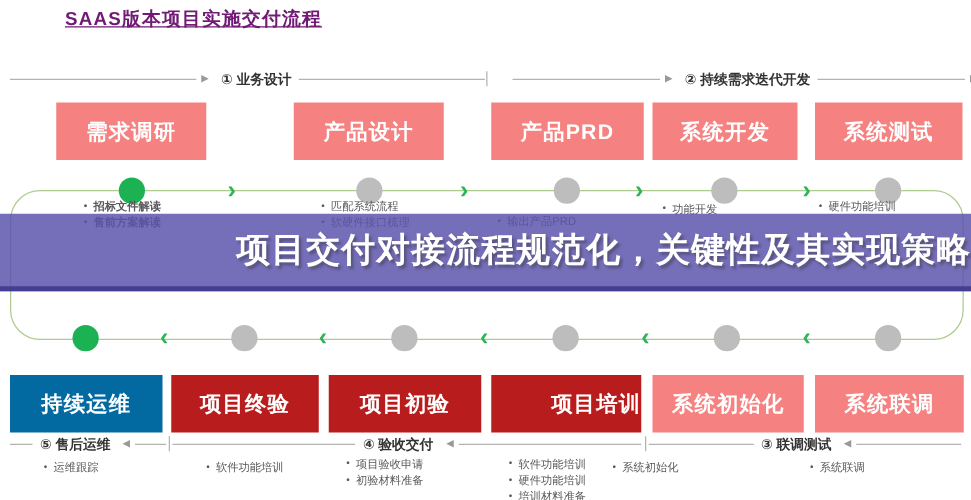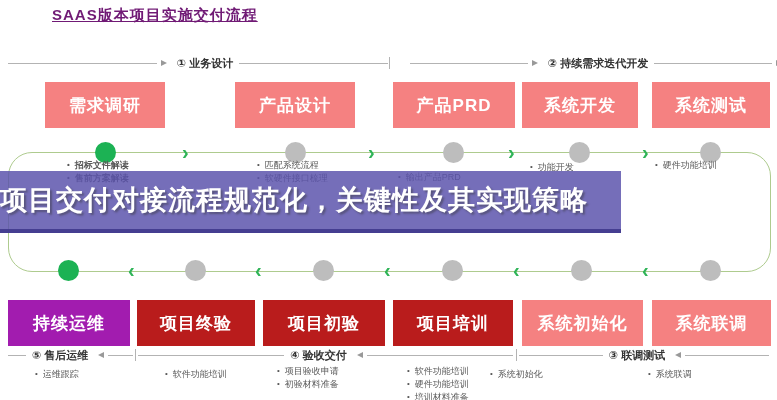--- a/index.html
+++ b/index.html
@@ -21,42 +21,42 @@
   .sec-label{margin:0 6px;white-space:nowrap;}
   .arr-r{width:0;height:0;border-left:6px solid #999;border-top:3px solid transparent;border-bottom:3px solid transparent;margin:0 4px;}
   .arr-l{width:0;height:0;border-right:6px solid #999;border-top:3px solid transparent;border-bottom:3px solid transparent;margin:0 4px;}
   .tick{position:absolute;width:1px;height:12px;background:#b3b3b3;}
   
   .box{
     position:absolute;height:46px;display:flex;align-items:center;justify-content:center;
     color:#fff;font-size:17px;font-weight:bold;letter-spacing:1px;white-space:nowrap;
   }
   .pink{background:#f58181;}
-  .greenbox{background:#a21caf;}
+  .greenbox{background:#0369a1;}
   .graybox{background:#b91c1c;}
   
   .loop{
     position:absolute;left:8px;top:152px;width:761px;height:118px;
     border:1px solid #aecb8e;border-radius:24px;
   }
   .dot{position:absolute;width:21px;height:21px;border-radius:50%;}
   .dot-green{background:#1cb254;}
   .dot-gray{background:#bdbdbd;}
   .chev{
     position:absolute;color:#2fb457;font-size:20px;font-weight:bold;line-height:20px;
   }
   
   .bullets{position:absolute;font-size:9px;color:#595959;line-height:12px;white-space:nowrap;}
   .bullets div::before{content:"•";font-size:8px;margin-right:5px;position:relative;top:-1px;}
   
   .banner{
-    position:absolute;left:0;top:171px;width:621px;height:58px;
+    position:absolute;left:0;top:171px;width:777px;height:58px;
     background:rgba(90,82,172,0.84);
     border-bottom:4px solid rgba(66,59,142,0.95);
-    display:flex;align-items:center;justify-content:flex-start;z-index:5;
+    display:flex;align-items:center;justify-content:flex-end;z-index:5;
   }
   .banner-text{
     color:#ffffff;font-size:27px;font-weight:bold;letter-spacing:1px;white-space:nowrap;
     text-shadow:2px 2px 2px rgba(50,50,50,0.45);
   }
 </style>
 </head>
 <body>
 
 <div class="title">SAAS版本项目实施交付流程</div>
@@ -142,21 +142,21 @@
 
 <div class="box greenbox" style="left:8px;top:300px;width:122px;">
   <span>持续运维</span>
 </div>
 <div class="box graybox" style="left:137px;top:300px;width:118px;">
   <span>项目终验</span>
 </div>
 <div class="box graybox" style="left:263px;top:300px;width:122px;">
   <span>项目初验</span>
 </div>
-<div class="box graybox" style="left:393px;top:300px;width:120px;">
+<div class="box graybox" style="left:393px;top:300px;width:120px;justify-content:flex-end;">
   <span>项目培训</span>
 </div>
 <div class="box pink" style="left:522px;top:300px;width:121px;">
   <span>系统初始化</span>
 </div>
 <div class="box pink" style="left:652px;top:300px;width:119px;">
   <span>系统联调</span>
 </div>
 
 <div class="section" style="left:8px;top:348px;width:125px;">

